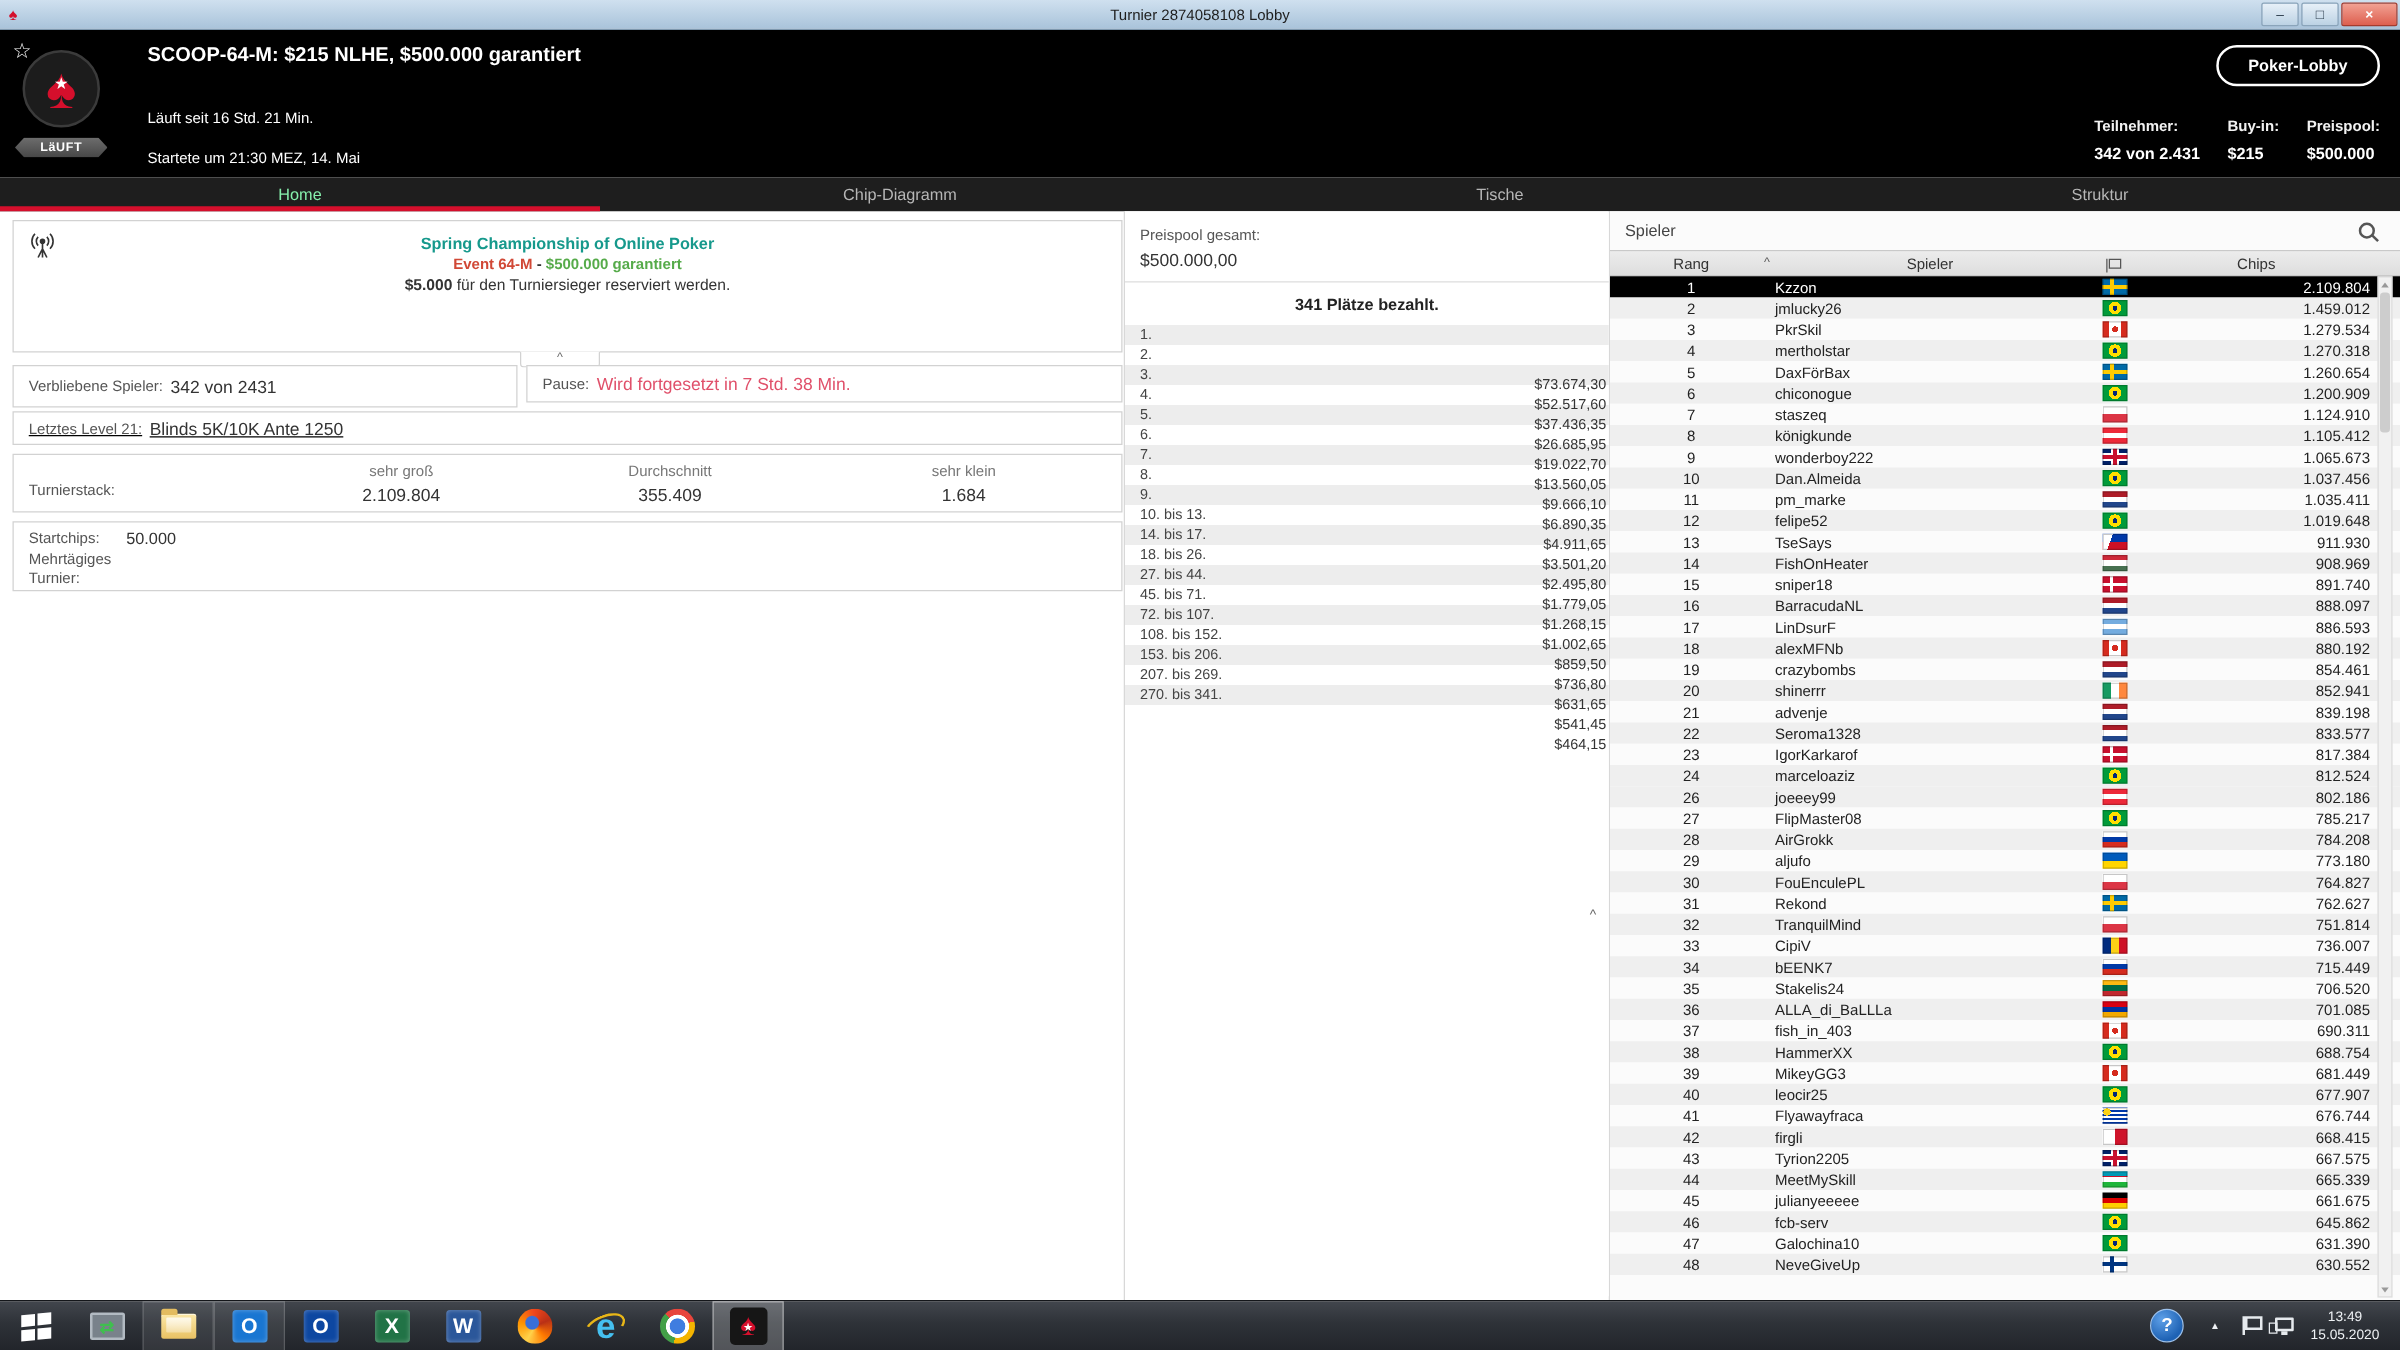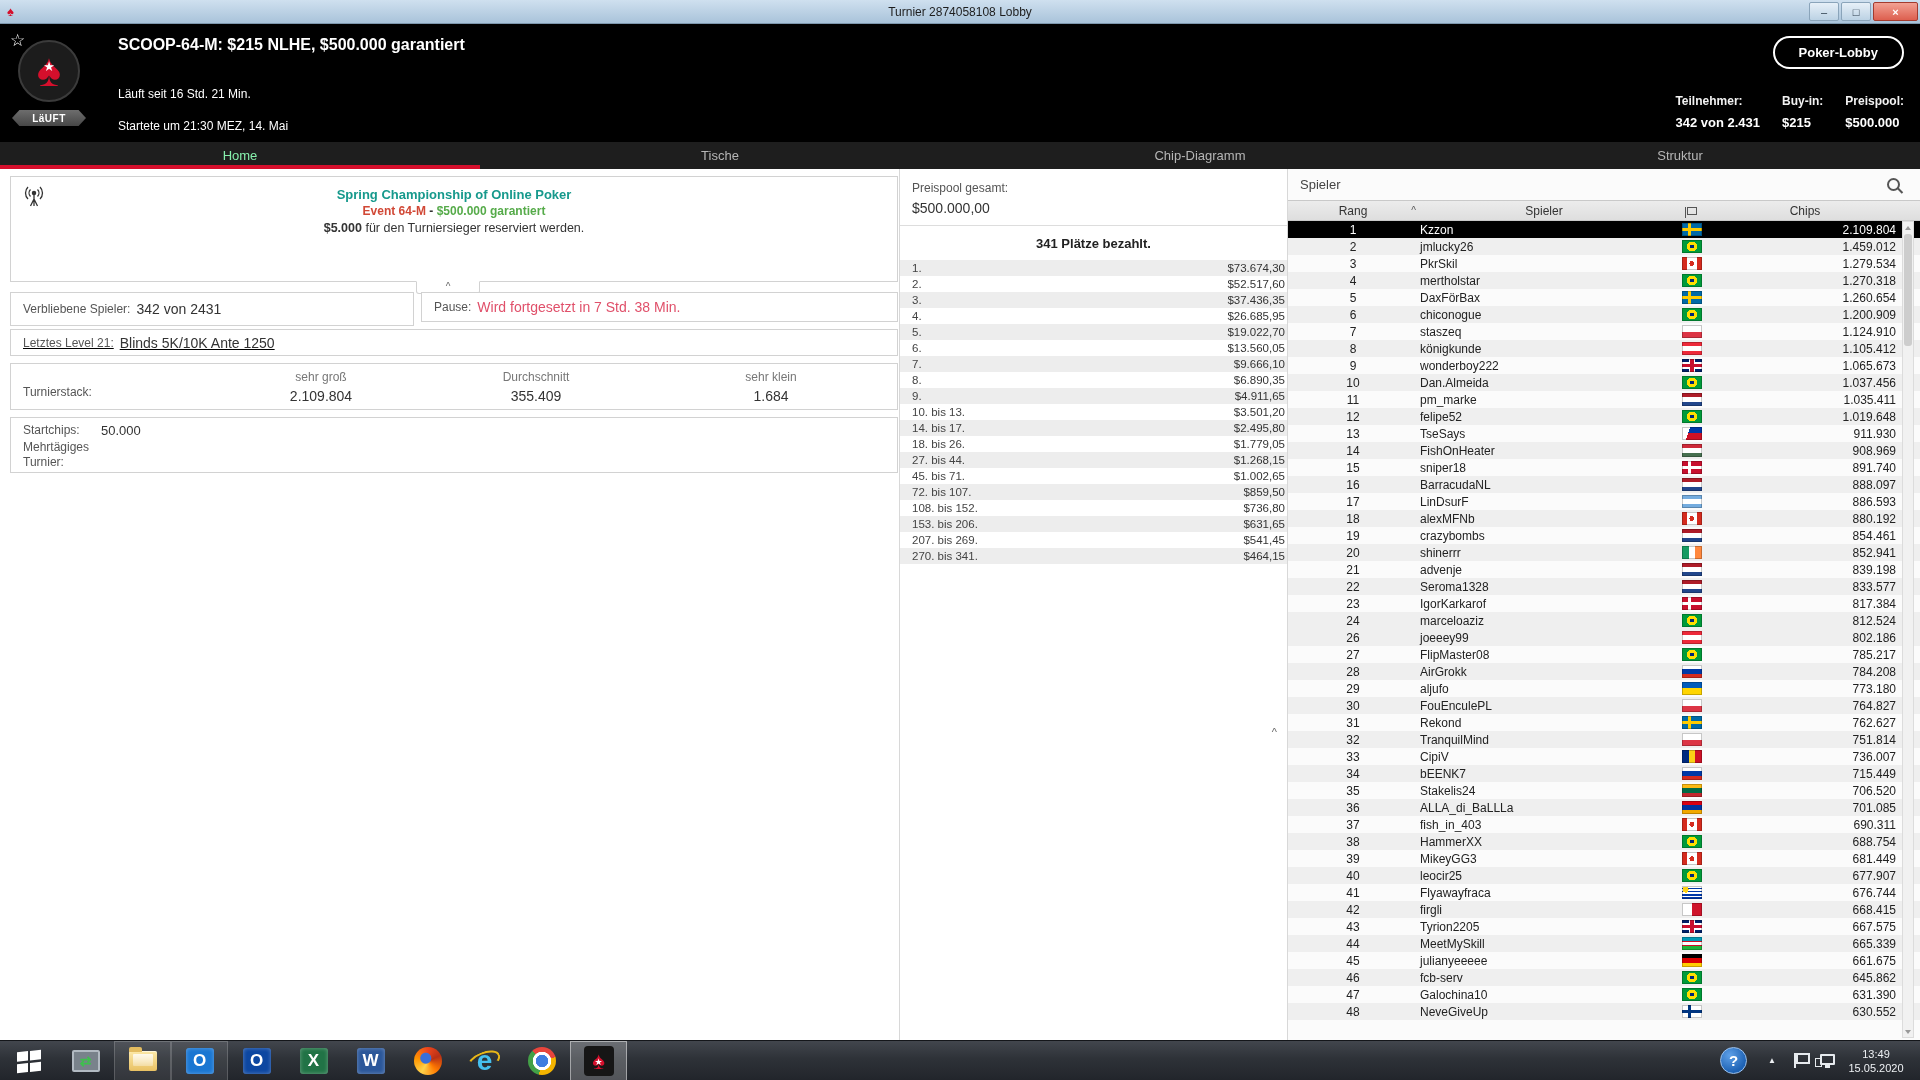--- a/index.html
+++ b/index.html
@@ -94,21 +94,21 @@
   
   .prize-panel{position:absolute;left:900px;top:169px;width:387px;height:868px;background:#fff;}
   .prize-total{padding:12px 12px 9px;border-bottom:1px solid #ddd;}
   .prize-total .lb{font-size:12px;color:#555;}
   .prize-total .vl{font-size:14px;color:#333;margin-top:5px;}
   .paid-line{text-align:center;font-size:13px;font-weight:bold;color:#222;padding:10px 0 8px;}
   .prize-rows{margin-top:1px;}
   .prize-row{display:flex;height:16px;line-height:16px;font-size:11.5px;}
   .prize-row:nth-child(odd){background:#ededed;}
   .prize-row .pl{padding-left:12px;color:#444;}
-  .prize-row .am{margin-left:auto;padding-right:2px;color:#333;}
+  .prize-row .am{margin-left:auto;padding-right:2px;color:#333;margin-top:40px;}
   .prize-collapse{position:absolute;right:10px;top:557px;font-size:11px;color:#666;}
 
   
   .players-panel{position:absolute;left:1288px;top:169px;width:632px;height:871px;background:#fbfbfb;}
   .pp-title{position:absolute;left:12px;top:8px;font-size:13px;color:#444;}
   .search-icon{position:absolute;right:20px;top:9px;width:13px;height:13px;border:2px solid #555;border-radius:50%;}
   .search-icon::after{content:"";position:absolute;width:2px;height:7px;background:#555;
     right:-3px;bottom:-5px;transform:rotate(-45deg);}
   .pgrid{display:grid;grid-template-columns:130px 252px 44px 1fr;padding-right:24px;}
   .p-header{position:absolute;left:0;top:31px;width:100%;height:21px;background:linear-gradient(#ececec,#dedede);
@@ -225,24 +225,24 @@
           <div class="vl">$500.000</div>
   </div>
       </div>
   </div>
 
   <div class="tabbar" id="tabs">
       <div class="tab active">
         <span class="tab-label">Home</span>
       </div>
       <div class="tab">
+        <span class="tab-label">Chip-Diagramm</span>
+      </div>
+      <div class="tab">
         <span class="tab-label">Tische</span>
-      </div>
-      <div class="tab">
-        <span class="tab-label">Chip-Diagramm</span>
       </div>
       <div class="tab">
         <span class="tab-label">Struktur</span>
       </div>
     </div>
 
   <div class="vline" style="left:899px"></div>
   <div class="vline" style="left:1287px"></div>
 
   <div class="box info-box">

